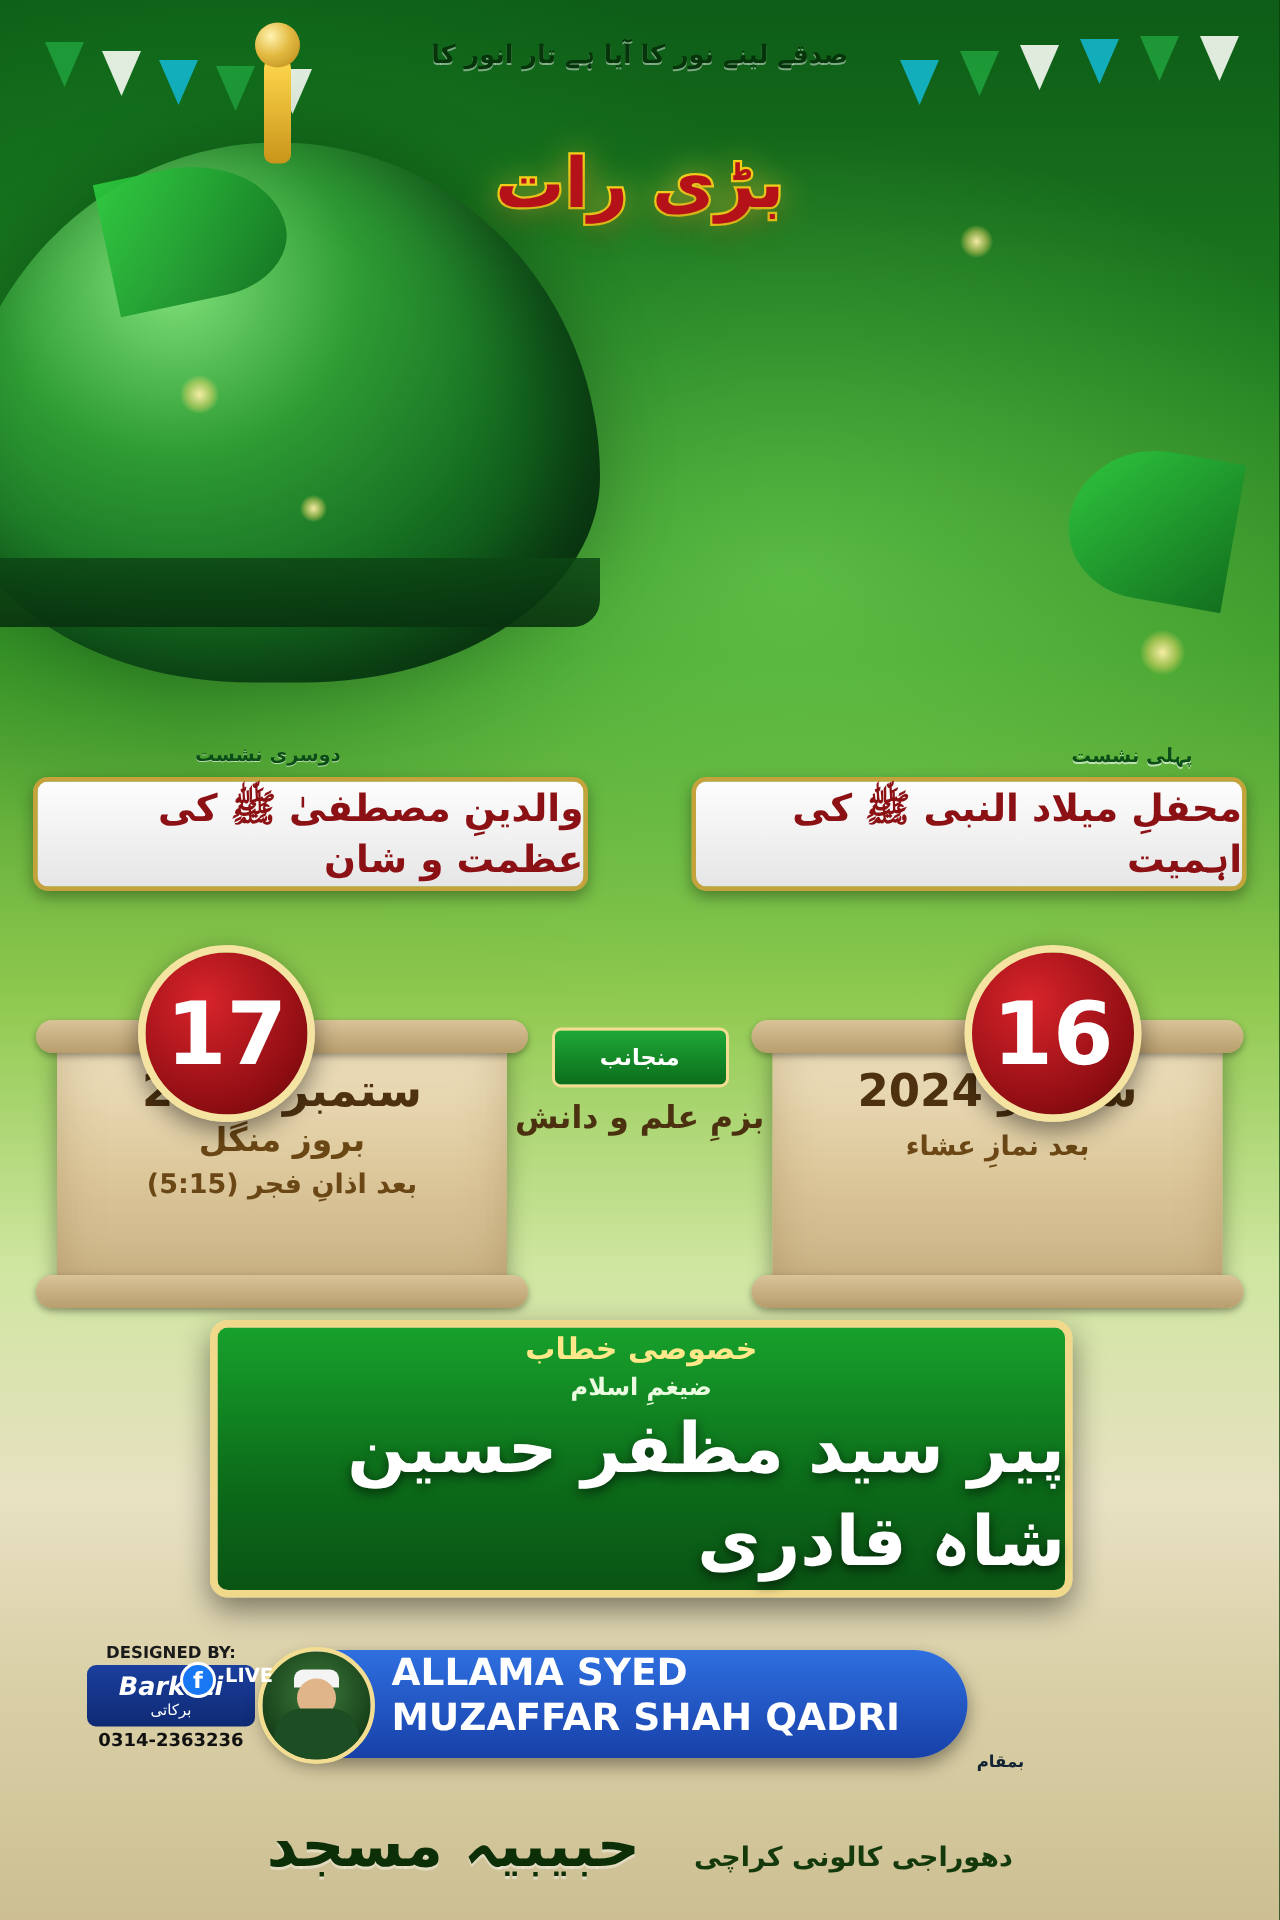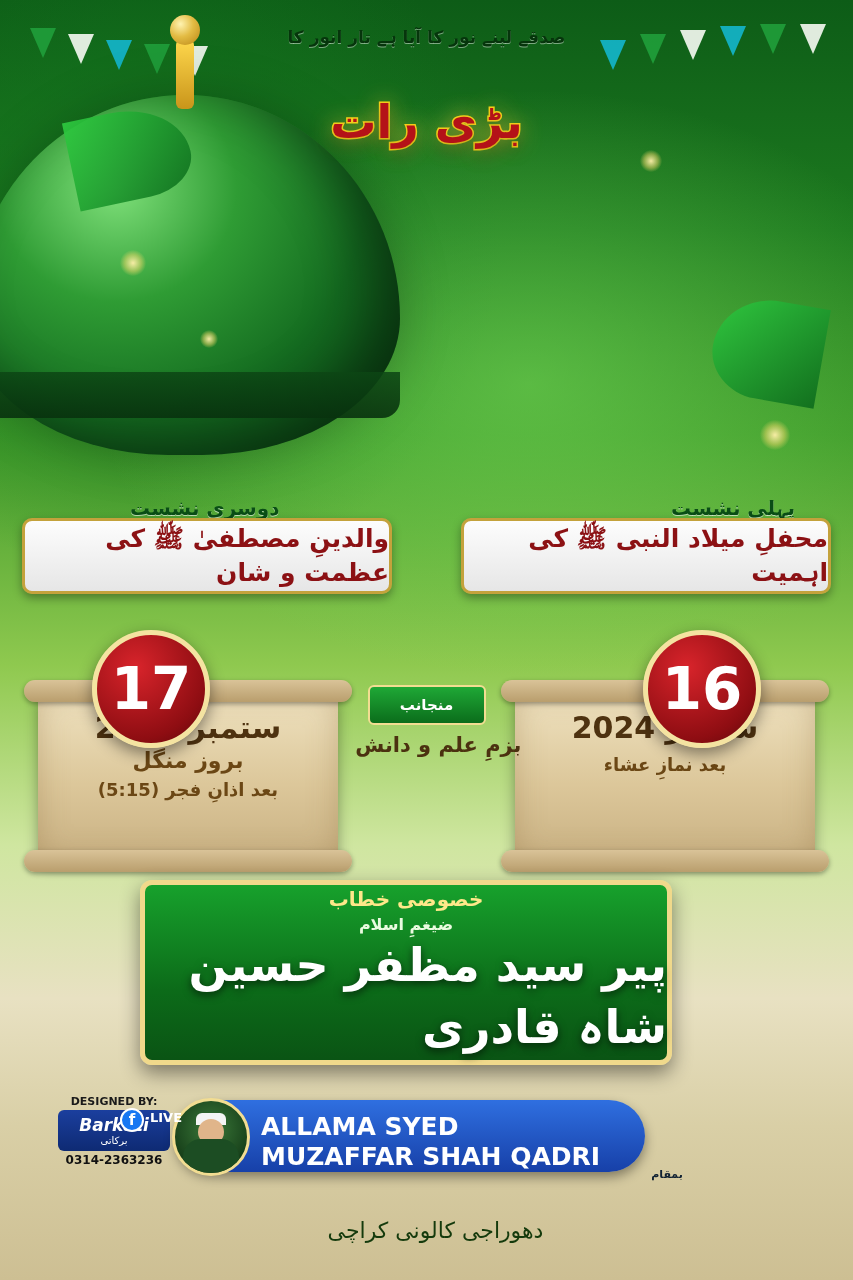--- a/index.html
+++ b/index.html
@@ -78,21 +78,21 @@
     position:absolute; top:18px; width:370px; height:76px;
     background:linear-gradient(to bottom,#fdfdfd,#e6e6e6);
     border:3px solid #c4a23c; border-radius:10px;
     display:flex; align-items:center; justify-content:center;
     box-shadow:0 4px 10px rgba(0,0,0,.35);
   }
   .ribbon .rt { color:#8c1114; font-size:25px; font-weight:bold; line-height:34px;padding-left:46px; }
   .ribbon.r-right { right:22px; }
   .ribbon.r-left { left:22px; }
   .riblabel {
-    position:absolute; top:-4px; font-size:20px; color:#0a4e16; font-weight:bold;
+    position:absolute; top:-4px; font-size:13px; color:#0a4e16; font-weight:bold;
     text-shadow:0 1px 0 rgba(255,255,255,.6);
   }
   .riblabel.rl-right { right:58px; }
   .riblabel.rl-left { left:130px; }
 
   
   .scrolls { position:absolute; top:630px; left:0; width:853px; height:240px; }
   .scroll {
     position:absolute; top:62px; width:300px; height:168px;
     background:linear-gradient(to bottom,#efe2c0,#dcc79a 55%,#c9b183);
@@ -125,26 +125,26 @@
   .daybadge.d-left{ left:92px; }
 
   .centerchip {
     position:absolute; top:55px; left:50%; transform:translateX(-50%);
     width:118px; height:40px; background:linear-gradient(to bottom,#1fa836,#0b6d1b);
     border:2px solid #f2dd92; border-radius:6px; color:#fff;
     display:flex; align-items:center; justify-content:center; font-size:15px; font-weight:bold;
   }
   .centertext {
     position:absolute; top:100px; left:50%; transform:translateX(-50%);
-    width:190px; color:#4b3110; font-size:21px; font-weight:bold; line-height:30px;
+    width:190px; text-align:center; color:#4b3110; font-size:21px; font-weight:bold; line-height:30px;
   }
 
   
   .speakerpanel {
-    position:absolute; top:880px; left:140px; width:532px; height:185px;
+    position:absolute; top:880px; left:140px; width:575px; height:185px;
     background:linear-gradient(to bottom,#17a12c,#0c6b19 60%,#0a5414);
     border:5px solid #f0d98b; border-radius:12px;
     box-shadow:0 8px 20px rgba(0,0,0,.45);
     display:flex; flex-direction:column; align-items:center; justify-content:center;
   }
   .sp-top{ color:#ffe88a; font-size:20px; font-weight:bold; }
   .sp-mid{ color:#eafbe0; font-size:16px; font-weight:bold; margin-top:4px; }
   .sp-name{ color:#ffffff; font-size:46px; font-weight:bold; line-height:62px; text-shadow:0 3px 8px rgba(0,0,0,.6); }
 
   
@@ -157,21 +157,21 @@
     color:#fff;
   }
   .designer .dname{ font-size:17px; font-style:italic; font-weight:bold; }
   .designer .durdu{ font-size:10px; }
   .designer .dphone{ font-size:12px; font-weight:bold; color:#111; margin-top:2px; }
 
   
   .livebar {
     position:absolute; left:175px; top:1100px; width:470px; height:72px;
     background:linear-gradient(to bottom,#2f6fe0,#1740a8);
-    border-radius:36px; display:flex; align-items:flex-end; padding-left:86px;
+    border-radius:36px; display:flex; align-items:flex-start; padding-left:86px;
     box-shadow:0 5px 12px rgba(0,0,0,.4);
   }
   .livebar .names{ color:#fff; font-size:25px; font-weight:bold; line-height:30px; }
   .fb {
     position:absolute; left:120px; top:1108px; width:24px; height:24px; border-radius:50%;
     background:#1877f2; border:2px solid #fff; color:#fff; font-size:15px; font-weight:bold;
     display:flex; align-items:center; justify-content:center;
   }
   .livetag{ position:absolute; left:150px; top:1110px; color:#fff; font-size:13px; font-weight:bold; }
   .avatar {
@@ -182,21 +182,21 @@
   .avatar .head{ position:absolute; left:50%; top:18px; transform:translateX(-50%); width:26px; height:26px; border-radius:50%; background:#e0b58a; }
   .avatar .cap{ position:absolute; left:50%; top:12px; transform:translateX(-50%); width:30px; height:12px; border-radius:6px 6px 0 0; background:#f4f4f4; }
   .avatar .body{ position:absolute; left:50%; bottom:0; transform:translateX(-50%); width:56px; height:34px; border-radius:18px 18px 0 0; background:#1c4d23; }
 
   
   .bottombar {
     position:absolute; left:0; bottom:0; width:853px; height:100px;
     display:flex; align-items:center; justify-content:center;
   }
   .mosquename { color:#0d2f08; font-size:40px; font-weight:bold; text-shadow:0 2px 0 rgba(255,255,255,.4); }
-  .mosquesub { color:#143a0c; font-size:22px; font-weight:normal;margin-left:18px; }
+  .mosquesub { color:#143a0c; font-size:18px; font-weight:bold;margin-left:18px; }
   .logo-badge{
     position:absolute; left:640px; bottom:72px; width:54px; height:40px; text-align:center;
     color:#123; font-size:11px; font-weight:bold;
   }
 </style>
 </head>
 <body>
 
 <div class="poster">
 
@@ -293,16 +293,17 @@
     <div class="head"></div>
     <div class="body"></div>
   </div>
   <div class="fb">f</div>
   <div class="livetag">LIVE</div>
 
   <div class="logo-badge urdu">بمقام</div>
   <div class="bottombar">
     <div class="urdu" style="display:flex; align-items:baseline; gap:18px;">
       <span class="mosquesub">دھوراجی کالونی کراچی</span>
+      <span class="mosquename">حبیبیہ مسجد</span>
     </div>
   </div>
 
 </div>
 
 </body></html>

